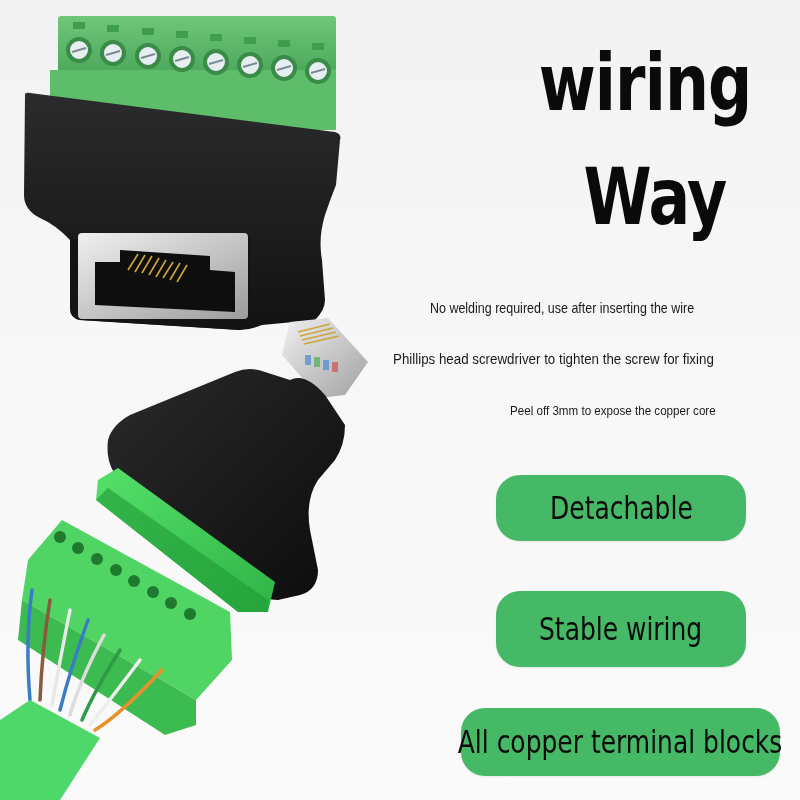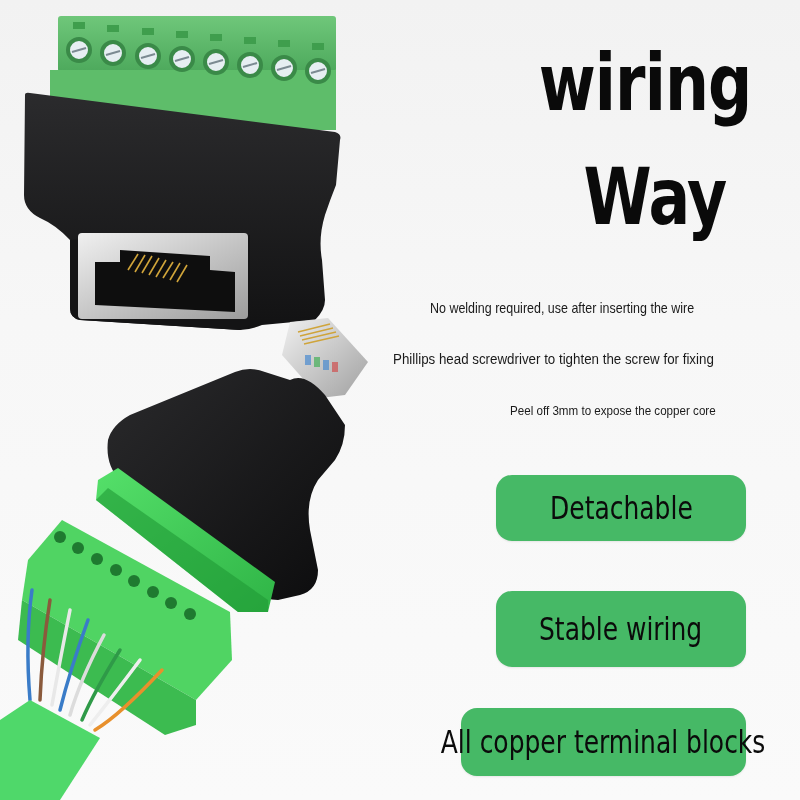--- a/index.html
+++ b/index.html
@@ -17,21 +17,21 @@
     }
     .hl1 { top: 44px; font-size: 78px; transform: scaleX(0.88); transform-origin: center; }
     .hl2 { top: 158px; font-size: 78px; left: 530px; transform: scaleX(0.88); transform-origin: center; }
 
     .note {
       position: absolute; font-family: "Liberation Sans", sans-serif; color: #1a1a1a;
       font-size: 14.5px; white-space: nowrap; transform: scaleX(0.86); transform-origin: left center;
     }
 
     .pill {
-      position: absolute; background: #46b966; border-radius: 16px;
+      position: absolute; background: #46b966; border-radius: 24px;
       display: flex; align-items: center; justify-content: center;
       box-shadow: 0 1px 2px rgba(0,0,0,0.08);
     }
     .pill span {
       font-family: "DejaVu Sans", sans-serif; color: #0b0b0b; font-size: 32px;
       transform: scaleX(0.78); white-space: nowrap; display: inline-block;
     }
 
     
     .product { position: absolute; left: 0; top: 0; width: 460px; height: 800px; }
@@ -45,21 +45,21 @@
 <div class="note" style="left:430px; top:300px;">No welding required, use after inserting the wire</div>
 <div class="note" style="left:393px; top:350px; font-size:15.5px;">Phillips head screwdriver to tighten the screw for fixing</div>
 <div class="note" style="left:510px; top:403px; font-size:13.5px;">Peel off 3mm to expose the copper core</div>
 
 <div class="pill" style="left:496px; top:475px; width:250px; height:66px;">
   <span>Detachable</span>
 </div>
 <div class="pill" style="left:496px; top:591px; width:250px; height:76px;">
   <span>Stable wiring</span>
 </div>
-<div class="pill" style="left:461px; top:708px; width:285px; height:68px;">
+<div class="pill" style="left:461px; top:708px; width:319px; height:68px;">
   <span>All copper terminal blocks</span>
 </div>
 
 <svg class="product" viewBox="0 0 460 800" xmlns="http://www.w3.org/2000/svg">
   <defs>
     <linearGradient id="blk" x1="0" y1="0" x2="0" y2="1">
       <stop offset="0" stop-color="#2b2b2d"></stop>
       <stop offset="1" stop-color="#121213"></stop>
     </linearGradient>
     <linearGradient id="blk2" x1="0" y1="0" x2="1" y2="1">

